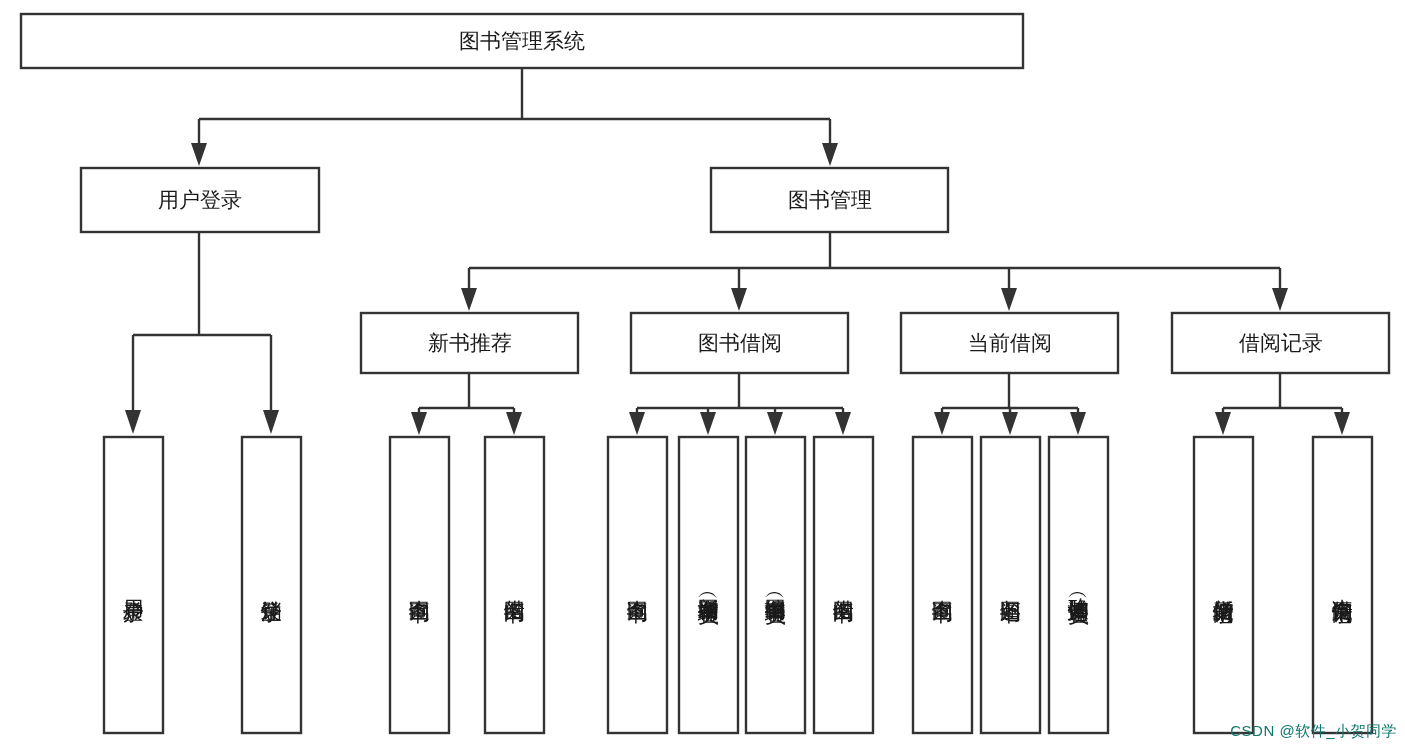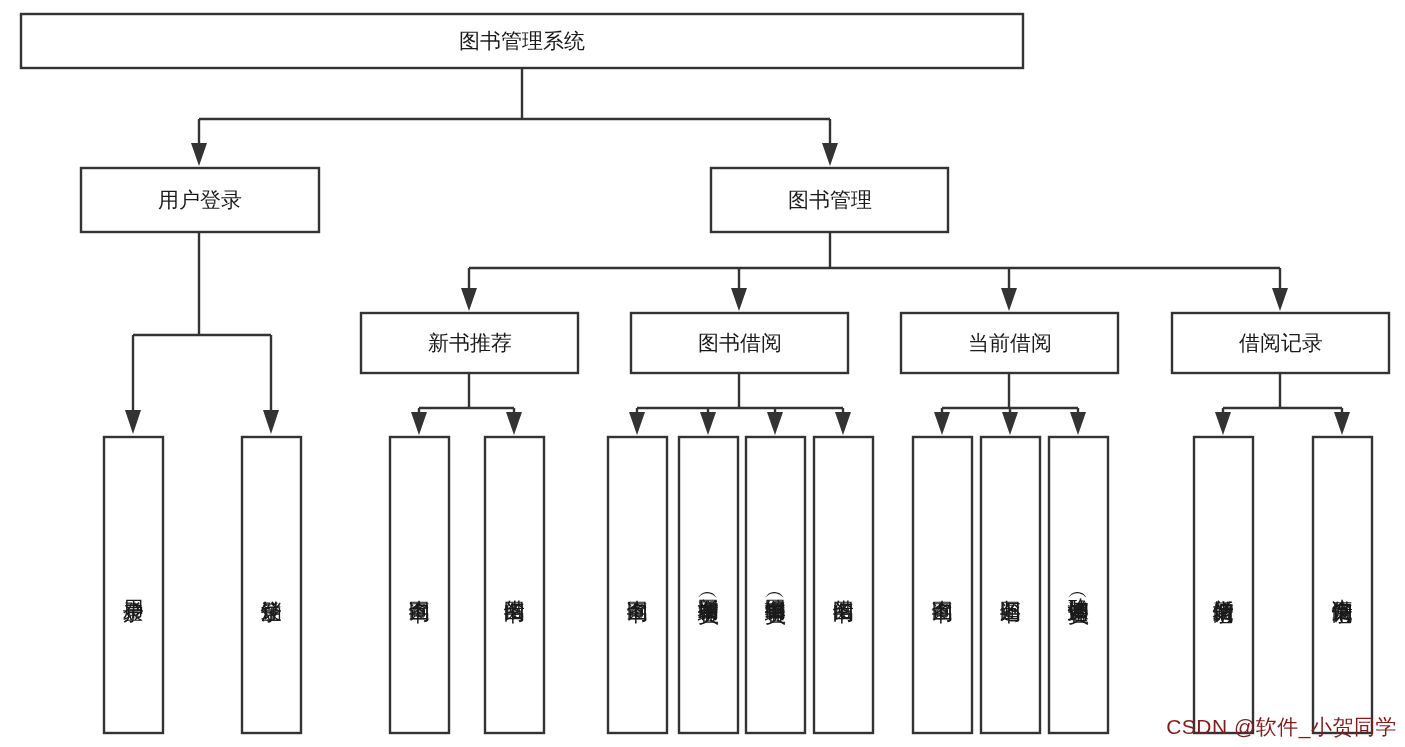--- a/index.html
+++ b/index.html
@@ -63,22 +63,22 @@
     justify-content: center;
     text-align: center;
     white-space: nowrap;
     pointer-events: none;
   }
   .watermark {
     position: absolute;
     right: 8px;
     bottom: 6px;
     font-family: "Liberation Sans", "DejaVu Sans", sans-serif;
-    font-size: 21px;
-    color: #7f1d1d;
+    font-size: 15px;
+    color: #0f766e;
     letter-spacing: 0.5px;
     white-space: nowrap;
   }
 </style>
 </head>
 <body>
 
 <div id="diagram-root">
 
   <svg class="diagram-canvas" viewBox="0 0 1405 747">

